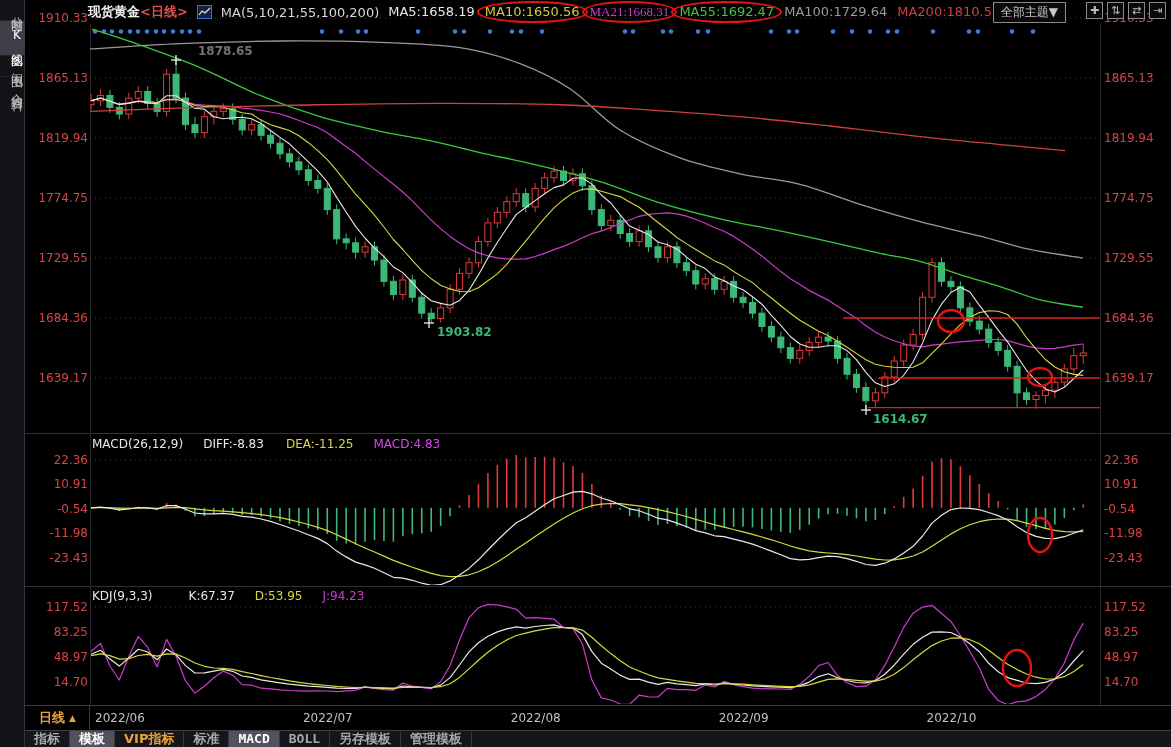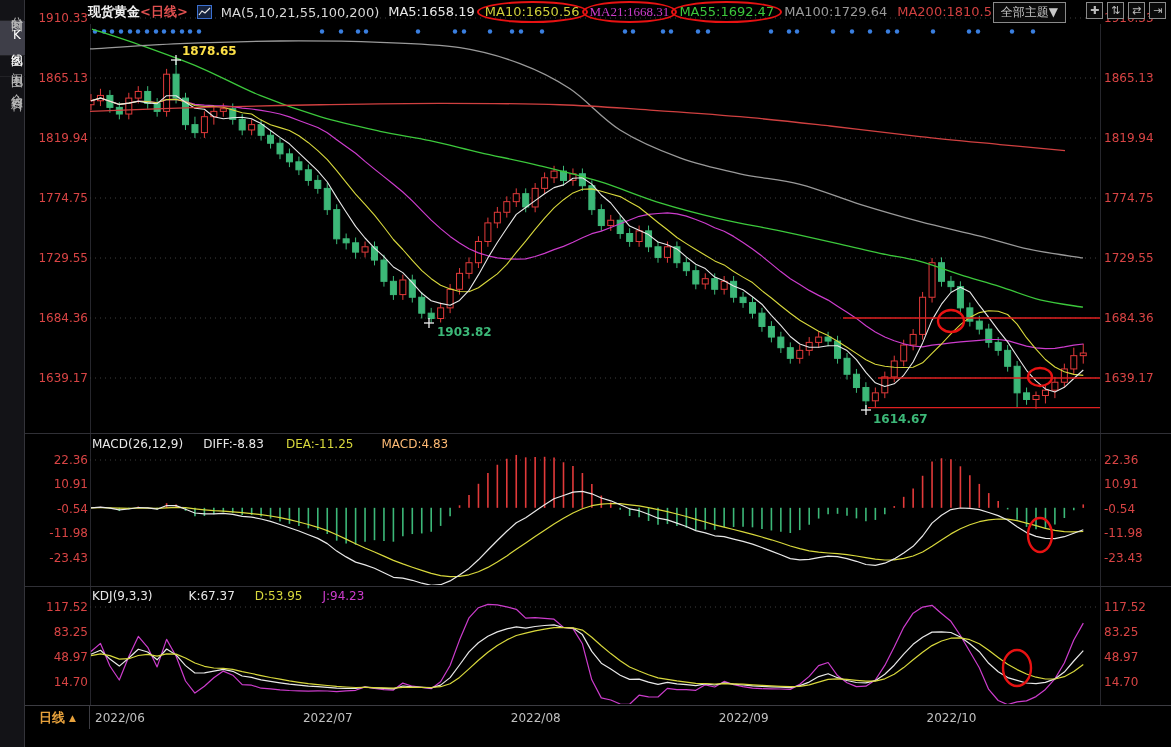--- a/index.html
+++ b/index.html
@@ -511,21 +511,21 @@
     <span class="theme-btn">全部主题▼</span>
     <span id="tool-icons" style="display:flex;gap:4px;">
         <span class="tool-ic">✚</span>
         <span class="tool-ic">⇅</span>
         <span class="tool-ic">⇄</span>
         <span class="tool-ic">⇥</span>
       </span>
   </div>
 
   <div class="panel-hdr" style="left:92px; top:437px;">
-    <span style="color:#e8e8e8;">MACD(26,12,9)</span><span id="macd-vals"><span style="color: rgb(232, 232, 232); margin-left: 10px;">DIFF:-8.83</span><span style="color: rgb(216, 216, 60); margin-left: 12px;">DEA:-11.25</span><span style="color: #fdba74; margin-left: 18px;">MACD:4.83</span></span>
+    <span style="color:#e8e8e8;">MACD(26,12,9)</span><span id="macd-vals"><span style="color: rgb(232, 232, 232); margin-left: 10px;">DIFF:-8.83</span><span style="color: rgb(216, 216, 60); margin-left: 12px;">DEA:-11.25</span><span style="color: #d946ef; margin-left: 10px;">MACD:4.83</span></span>
   </div>
   <div class="panel-hdr" style="left:92px; top:589px;">
     <span style="color:#e8e8e8;">KDJ(9,3,3)</span><span id="kdj-vals"><span style="color: rgb(232, 232, 232); margin-left: 26px;">K:67.37</span><span style="color: rgb(216, 216, 60); margin-left: 10px;">D:53.95</span><span style="color: rgb(204, 60, 204); margin-left: 10px;">J:94.23</span></span>
   </div>
 
   <span class="alarm">✹</span>
 
   <div class="divider-h" style="top:433px;"></div>
   <div class="divider-h" style="top:586px;"></div>
   <div class="divider-h" style="top:705px; background:#3c3c42;"></div>
@@ -537,23 +537,33 @@
     <span class="arrow">▲</span>
   </div>
   <div id="month-labels">
       <div class="month-label" style="left: 95px;">2022/06</div>
       <div class="month-label" style="left: 302.9px;">2022/07</div>
       <div class="month-label" style="left: 510.8px;">2022/08</div>
       <div class="month-label" style="left: 718.7px;">2022/09</div>
       <div class="month-label" style="left: 926.6px;">2022/10</div>
     </div>
 
+  <div class="tabbar" id="tabbar">
+      <div class="btab">指标</div>
+      <div class="btab sel">模板</div>
+      <div class="btab accent">VIP指标</div>
+      <div class="btab">标准</div>
+      <div class="btab sel mono">MACD</div>
+      <div class="btab mono">BOLL</div>
+      <div class="btab">另存模板</div>
+      <div class="btab">管理模板</div>
+    </div>
 
   <div id="labels">
-      <div class="anno-label" style="left: 182px; top: 44px; color: #fde047;">1878.65</div>
+      <div class="anno-label" style="left: 198px; top: 44px; color: #737373;">1878.65</div>
       <div class="anno-label" style="left: 437px; top: 325px; color: rgb(60, 184, 120);">1903.82</div>
       <div class="anno-label" style="left: 873px; top: 412px; color: rgb(60, 184, 120);">1614.67</div>
       <div class="axis-label axis-left" style="top: 11px;">1910.33</div>
       <div class="axis-label axis-right" style="top: 11px;">1910.33</div>
       <div class="axis-label axis-left" style="top: 71.0106px;">1865.13</div>
       <div class="axis-label axis-right" style="top: 71.0106px;">1865.13</div>
       <div class="axis-label axis-left" style="top: 131.008px;">1819.94</div>
       <div class="axis-label axis-right" style="top: 131.008px;">1819.94</div>
       <div class="axis-label axis-left" style="top: 191.005px;">1774.75</div>
       <div class="axis-label axis-right" style="top: 191.005px;">1774.75</div>

